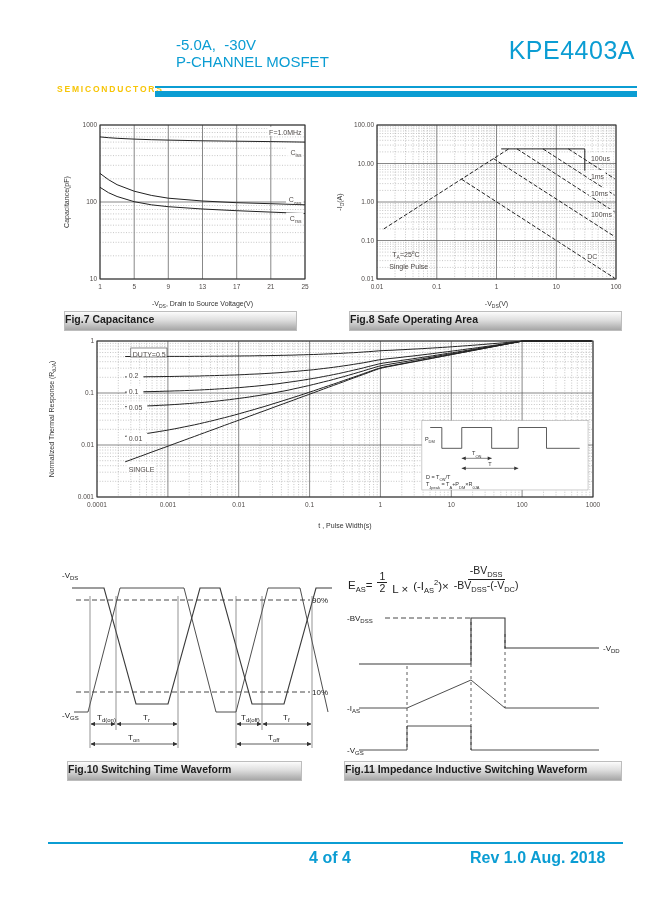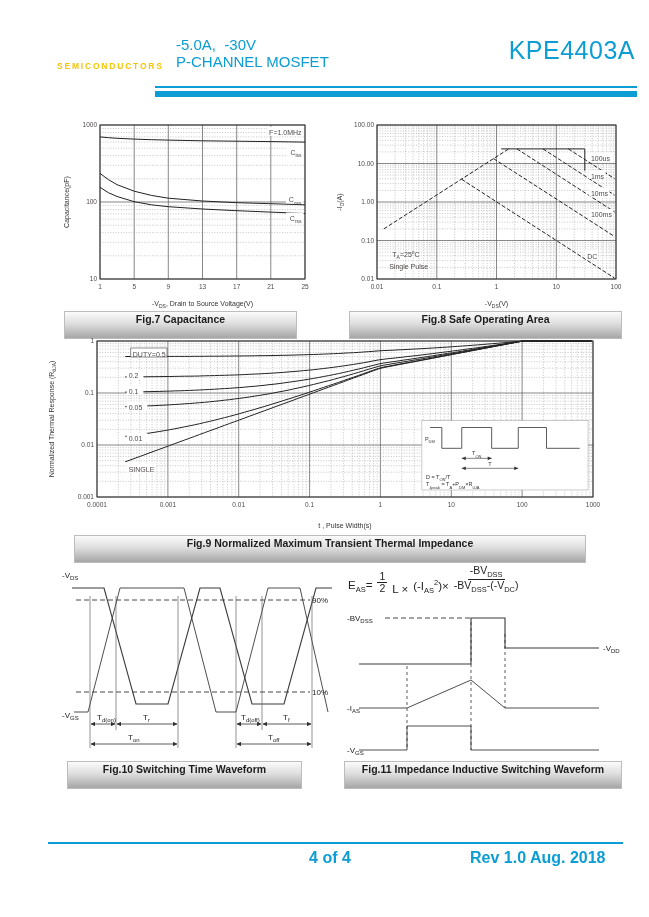--- a/index.html
+++ b/index.html
@@ -4,41 +4,41 @@
 <style>
   html,body{margin:0;padding:0;background:#e8e8e8;}
   .page{position:relative;width:649px;height:917px;background:#ffffff;margin:0 auto;
         font-family:"Liberation Sans",sans-serif;overflow:hidden;}
   .abs{position:absolute;}
   .logo{font-weight:bold;font-size:42px;letter-spacing:-1px;color:var(--logo,#F7C508);line-height:1;}
   .logo-sub{font-weight:bold;font-size:8.5px;letter-spacing:1.8px;color:var(--logo,#F7C508);}
   .hdr-rating,.hdr-type{font-weight:normal;font-size:15px;color:var(--accent,#0B9DD3);white-space:pre;line-height:1.25;margin-left:18px;}
   .part-number{font-size:25px;color:var(--accent,#0B9DD3);text-align:right;letter-spacing:0.5px;}
   .hline{background:var(--accent,#0B9DD3);}
-  .cap{position:absolute;height:28px;box-sizing:border-box;border:1px solid #bdbdbd;
+  .cap{position:absolute;height:20px;box-sizing:border-box;border:1px solid #bdbdbd;
        background:linear-gradient(180deg,#fbfbfb 0%,#dedede 45%,#a6a6a6 100%);
-       font-size:10.5px;font-weight:bold;color:#1d1d1d;text-align:center;line-height:15px;}
+       font-size:10.5px;font-weight:bold;color:#1d1d1d;line-height:15px;}
   .footer-text{font-size:16px;font-weight:bold;color:var(--accent,#0B9DD3);}
   .formula{position:absolute;display:flex;align-items:flex-end;gap:5px;font-size:11.5px;color:#222;}
   .formula sub{font-size:7.5px;} .formula sup{font-size:7.5px;}
   .frac{display:inline-flex;flex-direction:column;align-items:center;line-height:1.1;font-size:10.5px;text-align:center;}
   .frac .num{border-bottom:1px solid #222;padding:0 2px;}
   .wave{fill:none;stroke:#3a3a3a;stroke-width:1.1;}
   .dashline{fill:none;stroke:#333;stroke-width:0.9;stroke-dasharray:5,3;}
   .vline{stroke:#666;stroke-width:0.7;}
   .mline{stroke:#333;stroke-width:0.8;}
   .svglab{font-size:8px;fill:#222;font-family:"Liberation Sans",sans-serif;}
   .svglab .sub{font-size:6px;}
 </style>
 </head>
 <body>
 
 <div class="page">
 
-  <div class="abs logo-sub" style="left:57px;top:61px;">SEMICONDUCTORS</div>
+  <div class="abs logo-sub" style="left:57px;top:84px;">SEMICONDUCTORS</div>
   <div class="abs hdr-rating" style="left:158px;top:36px;">-5.0A,  -30V</div>
   <div class="abs hdr-type" style="left:158px;top:53px;">P-CHANNEL MOSFET</div>
   <div class="abs part-number" style="left:370px;top:36px;width:265px;">KPE4403A</div>
   <div class="abs hline" style="left:155px;top:86px;width:482px;height:2px;"></div>
   <div class="abs hline" style="left:155px;top:91px;width:482px;height:6px;"></div>
 
   <div class="abs" id="host-fig7" style="left:60px;top:117px;"><svg width="255" height="192" viewBox="0 0 255 192" font-family="&quot;Liberation Sans&quot;,sans-serif">
         <line x1="40.0" y1="8" x2="40.0" y2="162" stroke="#555" stroke-width="0.7"></line>
         <line x1="74.2" y1="8" x2="74.2" y2="162" stroke="#555" stroke-width="0.7"></line>
         <line x1="108.3" y1="8" x2="108.3" y2="162" stroke="#555" stroke-width="0.7"></line>
@@ -334,21 +334,20 @@
         <line x1="416.7584" y1="125.328" x2="446.6672" y2="125.328" stroke="#333" stroke-width="0.6"></line>
         <path d="M416.7584,125.328 l4,-1.8 v3.6 z" fill="#333"></path>
         <path d="M446.6672,125.328 l-4,-1.8 v3.6 z" fill="#333"></path>
         <text x="445.00559999999996" y="133.328" font-size="5.5" fill="#333" text-anchor="middle"><tspan dy="0.0" font-size="5.5">T</tspan></text>
         <line x1="416.7584" y1="135.328" x2="473.2528" y2="135.328" stroke="#333" stroke-width="0.6"></line>
         <path d="M416.7584,135.328 l4,-1.8 v3.6 z" fill="#333"></path>
         <path d="M473.2528,135.328 l-4,-1.8 v3.6 z" fill="#333"></path>
         <text x="380.88" y="145.98000000000002" font-size="5.5" fill="#333"><tspan dy="0.0" font-size="5.5">D = T</tspan><tspan dy="2.2" font-size="4.0">ON</tspan><tspan dy="-2.2" font-size="5.5">/T</tspan></text>
         <text x="380.88" y="153.48000000000002" font-size="5.5" fill="#333"><tspan dy="0.0" font-size="5.5">T</tspan><tspan dy="2.2" font-size="4.0">Jpeak</tspan><tspan dy="-2.2" font-size="5.5"> = T</tspan><tspan dy="2.2" font-size="4.0">A</tspan><tspan dy="-2.2" font-size="5.5">+P</tspan><tspan dy="2.2" font-size="4.0">DM</tspan><tspan dy="-2.2" font-size="5.5">×R</tspan><tspan dy="2.2" font-size="4.0">θJA</tspan></text>
       </svg></div>
-  <div class="cap" style="left:74px;top:535px;width:512px;">Fig.9 Normalized Maximum Transient Thermal Impedance</div>
 
   <svg class="abs" style="left:60px;top:562px;" width="280" height="196" viewBox="0 0 280 196">
     <defs>
       <marker id="meA" markerWidth="6" markerHeight="6" refX="5.5" refY="3" orient="auto">
           <path d="M0,0L6,3L0,6z" fill="#333"></path>
         </marker>
       <marker id="msA" markerWidth="6" markerHeight="6" refX="0.5" refY="3" orient="auto">
           <path d="M6,0L0,3L6,6z" fill="#333"></path>
         </marker>
     </defs>

